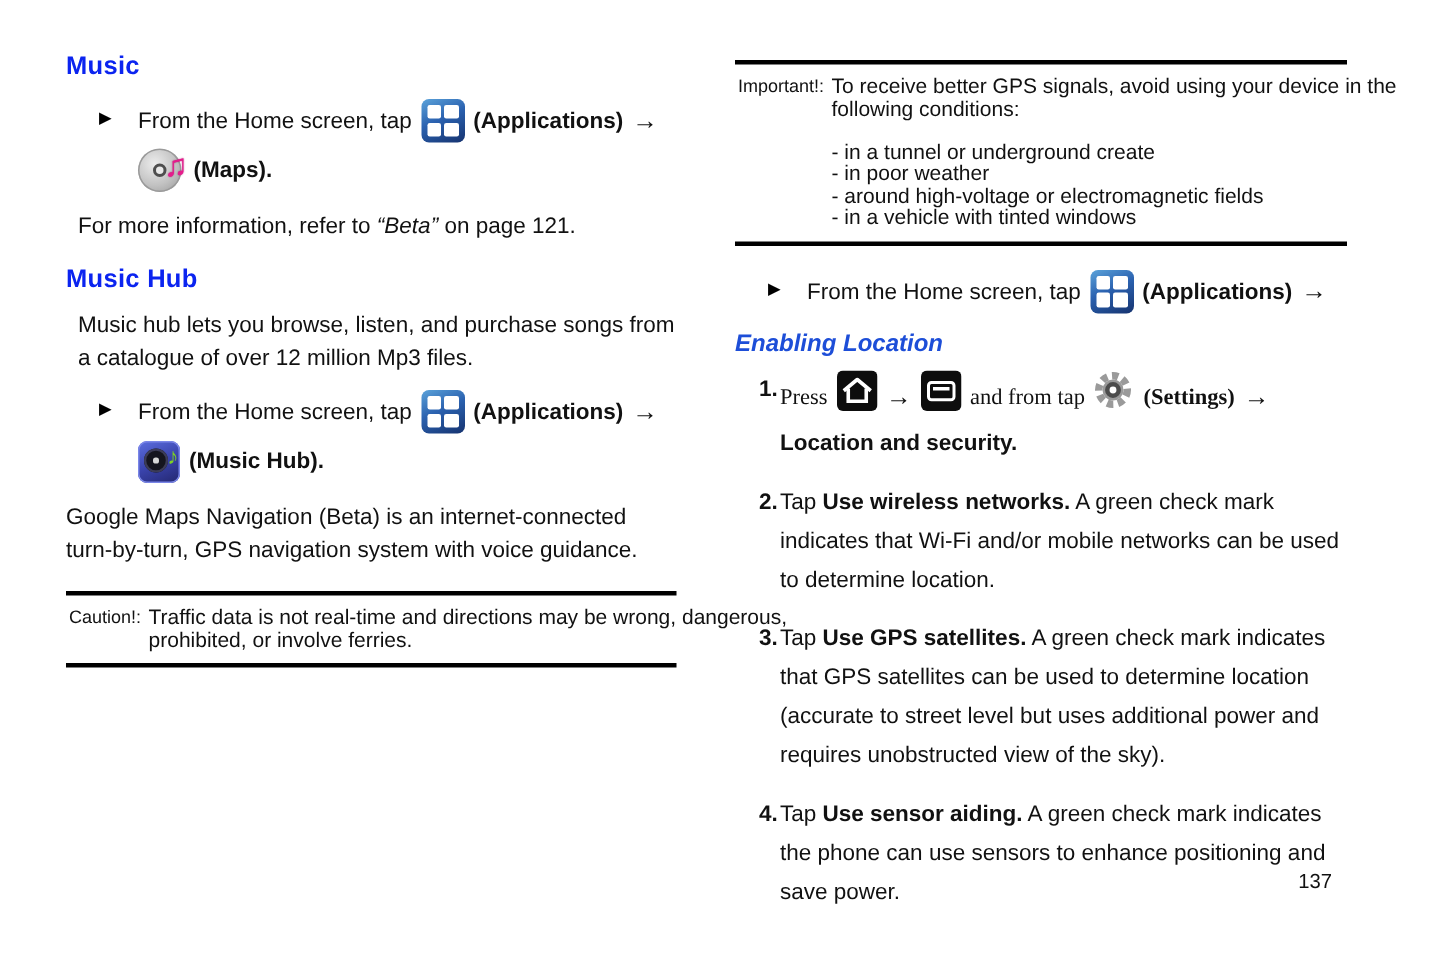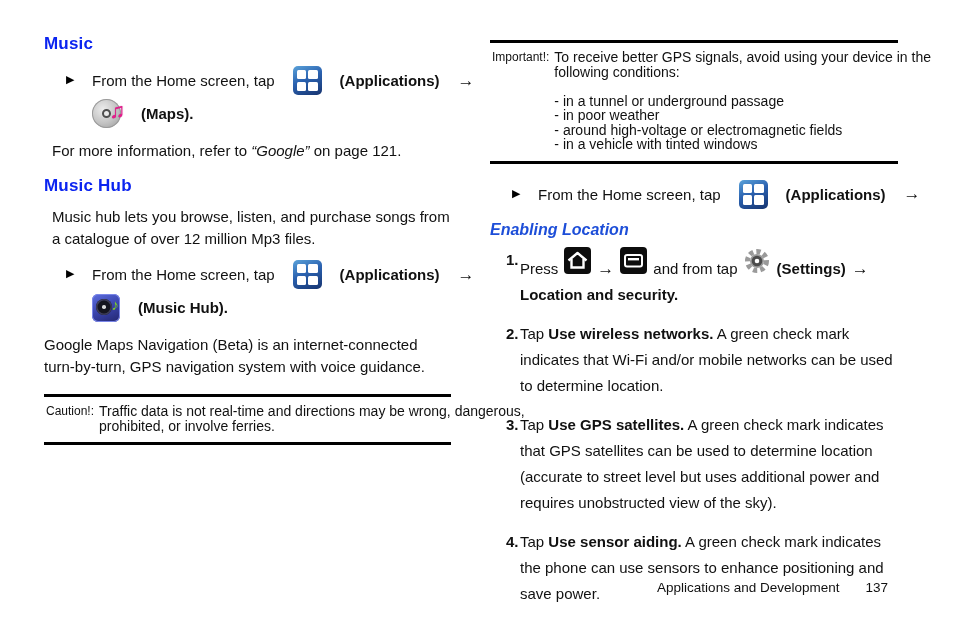--- a/index.html
+++ b/index.html
@@ -11,38 +11,38 @@
   .col-left{left:44px;width:407px;}
   .col-right{left:490px;top:40px;width:408px;}
 
   h2.sect{font-size:17px;font-weight:bold;color:#0b24f0;margin:0 0 10px 0;letter-spacing:.2px;}
   h3.subsect{font-size:16px;font-weight:bold;font-style:italic;color:#1d4ed8;margin:6px 0 8px 0;}
   p.body{font-size:15px;line-height:22px;margin:0 0 8px 0;padding-left:8px;}
 
   .bullet-row{display:flex;align-items:flex-start;margin:2px 0 10px 0;padding-left:22px;}
   .tri{font-size:11px;line-height:30px;width:26px;flex:0 0 26px;color:#000;}
   .bullet-content{flex:1;}
-  .irow{display:flex;align-items:center;gap:18px;font-size:15px;min-height:33px;flex-wrap:nowrap;white-space:nowrap;}
+  .irow{display:flex;align-items:center;gap:6px;font-size:15px;min-height:33px;flex-wrap:nowrap;white-space:nowrap;}
   .irow b{font-weight:bold;}
   .arrow{font-weight:bold;font-size:17px;}
 
   .refline{font-size:15px;line-height:22px;margin:4px 0 14px 0;padding-left:8px;}
   .refline i{font-style:italic;}
 
   .notebox{border-top:3px solid #000;border-bottom:3px solid #000;padding:7px 2px 9px 2px;display:flex;margin-top:16px;}
   .notebox .nlabel{font-size:12px;font-weight:normal;flex:0 0 auto;padding-right:5px;line-height:14.5px;}
   .notebox .nbody{font-size:14px;line-height:14.5px;flex:1;}
   .notebox .nline{white-space:nowrap;}
 
   .steps{margin-top:2px;}
   .step{display:flex;align-items:flex-start;margin-bottom:13px;}
   .step .num{font-weight:bold;font-size:15px;flex:0 0 30px;line-height:26px;padding-left:16px;box-sizing:border-box;}
   .step .stext{flex:1;font-size:15px;line-height:26px;}
   .step .stext b{font-weight:bold;}
-  .s1row{display:flex;align-items:flex-end;gap:6px;min-height:32px;white-space:nowrap;}
+  .s1row{display:flex;align-items:center;gap:6px;min-height:32px;white-space:nowrap;font-family:Liberation Serif, serif;}
   .s1dest{font-weight:bold;line-height:26px;}
 
   
   .icon-apps{width:29px;height:29px;border-radius:5px;flex:0 0 29px;
     background:linear-gradient(155deg,#5ba3da 0%,#2b62b0 45%,#16336f 100%);
     display:grid;grid-template-columns:1fr 1fr;gap:2.5px;padding:4px;box-sizing:border-box;}
   .icon-apps .sq{background:#fff;border-radius:1.5px;}
 
   .icon-music{width:31px;height:30px;position:relative;flex:0 0 31px;}
   .icon-music .disc{position:absolute;left:0;top:0;width:29px;height:29px;border-radius:50%;
@@ -97,21 +97,21 @@
           <span class="icon-music">
             <span class="disc"></span>
             <span class="hole"></span>
             <span class="mnote">♫</span>
           </span>
           <b>(Maps).</b>
         </div>
       </div>
     </div>
 
-    <p class="refline"><span>For more information, refer to </span><i>“Google”</i><span> on page 121.</span></p>
+    <p class="refline"><span>For more information, refer to </span><i>“Beta”</i><span> on page 121.</span></p>
 
     <h2 class="sect">Music Hub</h2>
     <p class="body">Music hub lets you browse, listen, and purchase songs from a catalogue of over 12 million Mp3 files.</p>
 
     <div class="bullet-row">
       <span class="tri">▶</span>
       <div class="bullet-content">
         <div class="irow">
           <span>From the Home screen, tap</span>
           <span class="icon-apps">
@@ -146,21 +146,21 @@
   </div>
 
   <div class="col col-right">
 
     <div class="notebox" style="margin-top:0;">
       <span class="nlabel">Important!:</span>
       <span class="nbody">
         <span class="nline imp-first">To receive better GPS signals, avoid using your device in the</span><br>
         <span class="nline">following conditions:</span><br>
         <br>
-        <span class="nline">- in a tunnel or underground passage</span><br>
+        <span class="nline">- in a tunnel or underground create</span><br>
         <span class="nline">- in poor weather</span><br>
         <span class="nline">- around high-voltage or electromagnetic fields</span><br>
         <span class="nline">- in a vehicle with tinted windows</span>
       </span>
     </div>
 
     <div class="bullet-row" style="margin-top:14px;">
       <span class="tri">▶</span>
       <div class="bullet-content">
         <div class="irow">
@@ -228,17 +228,16 @@
 
       <div class="step">
         <span class="num">4.</span>
         <div class="stext"><span>Tap </span><b>Use sensor aiding.</b><span> A green check mark indicates the phone can use sensors to enhance positioning and save power.</span></div>
       </div>
 
     </div>
   </div>
 
   <div class="footer">
-    <span>Applications and Development</span>
     <span>137</span>
   </div>
 
 </div>
 
 </body></html>

